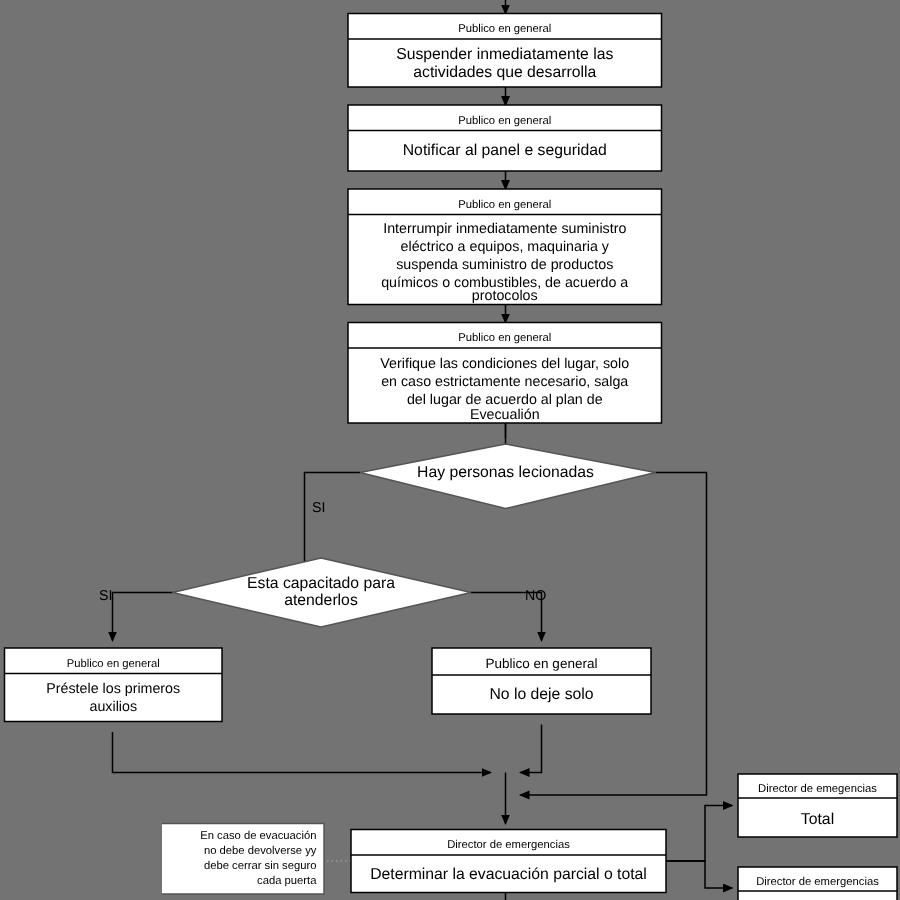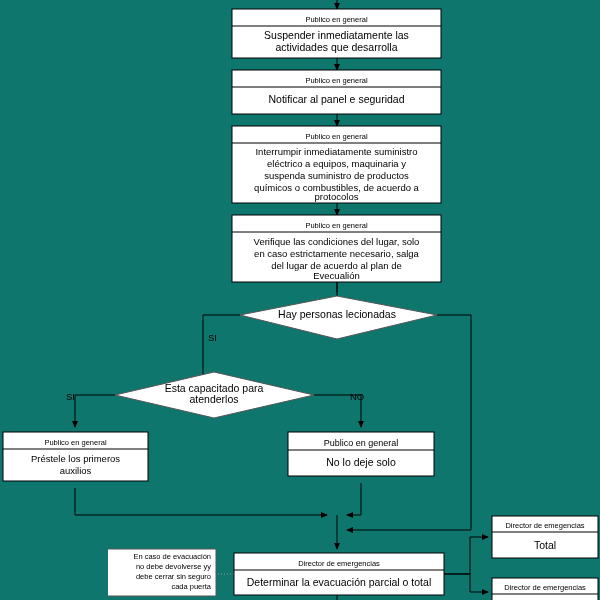--- a/index.html
+++ b/index.html
@@ -4,21 +4,21 @@
 <style>
   html, body {
     margin: 0;
     padding: 0;
     background: #ffffff;
   }
   #canvas-wrap {
     position: relative;
     width: 600px;
     height: 600px;
-    background: #0f766e;
+    background: #737373;
     overflow: hidden;
     font-family: "Liberation Sans", sans-serif;
   }
   svg#flow {
     position: absolute;
     left: 0;
     top: 0;
     width: 600px;
     height: 600px;
     display: block;

